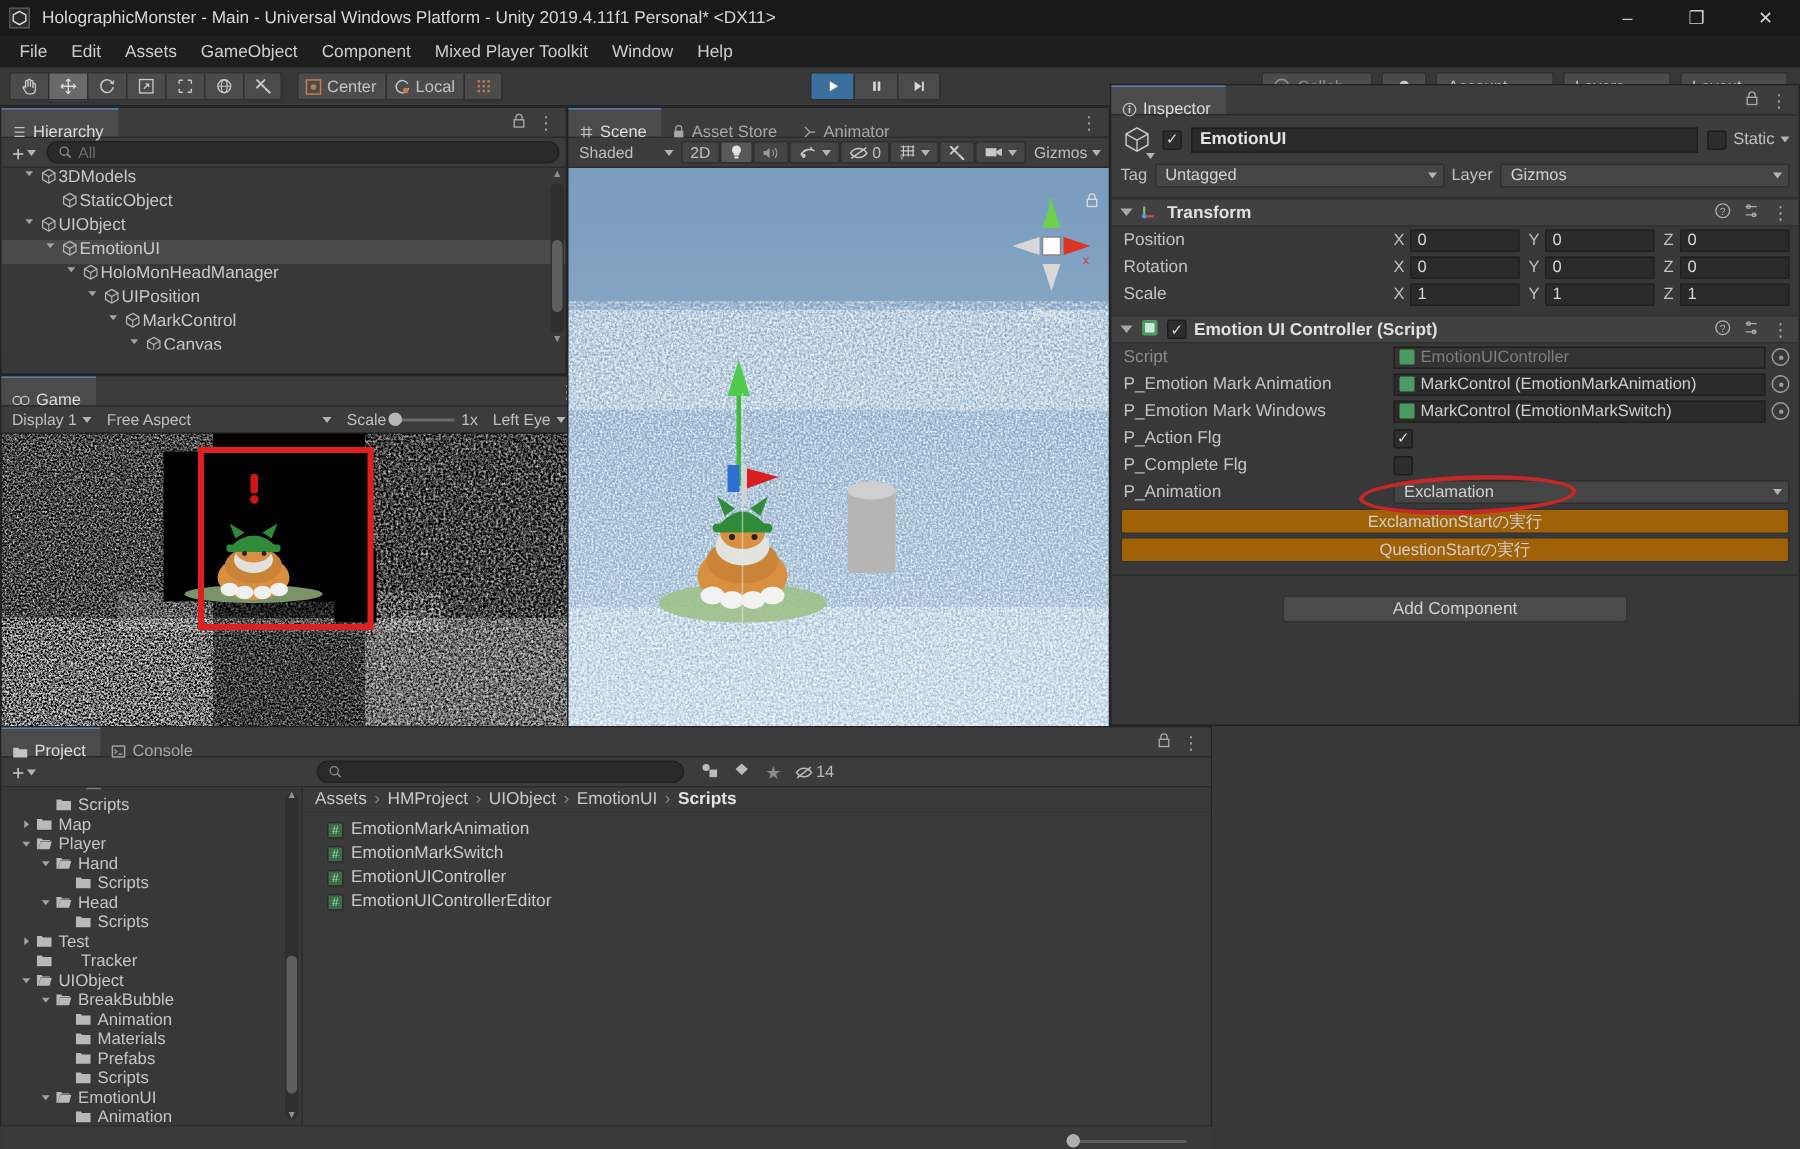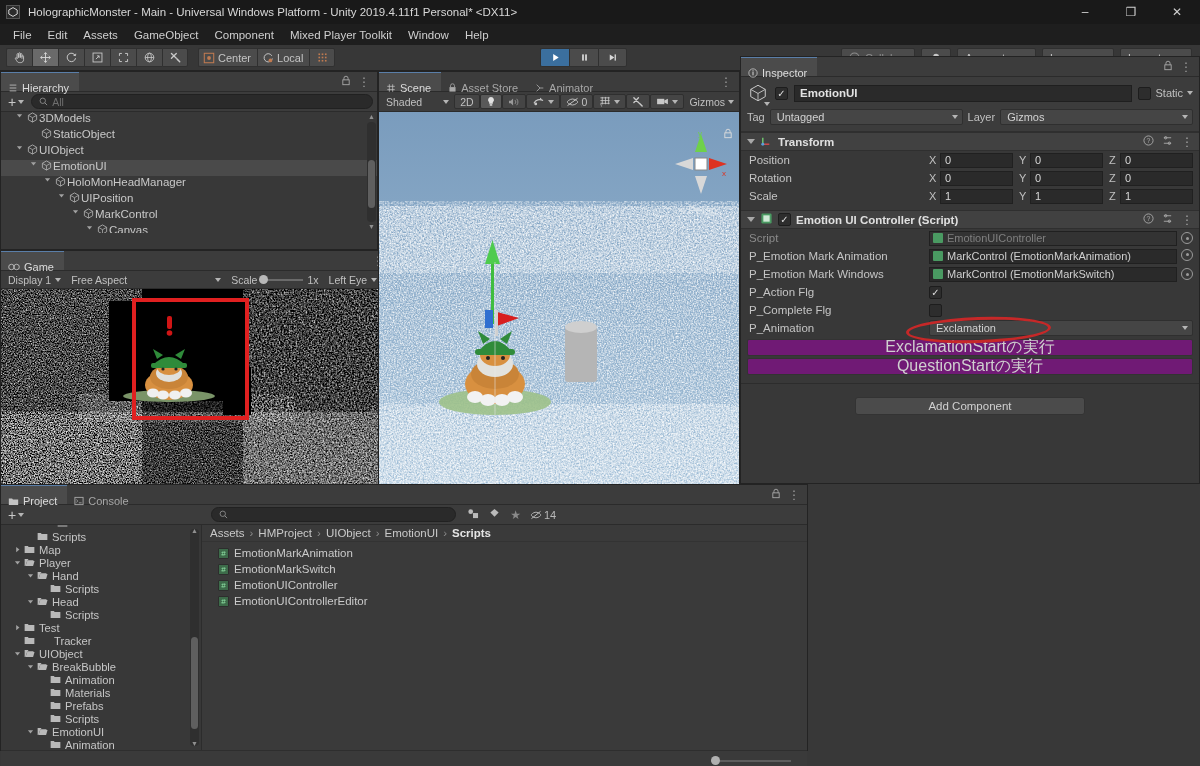--- a/index.html
+++ b/index.html
@@ -187,23 +187,23 @@
   }
   .objfield {
     flex: 1; height: 15px; background: #2a2a2a; border: 1px solid #202020;
     display: flex; align-items: center; gap: 4px; padding: 0 3px; color: #cfcfcf; font-size: 11px;
   }
   .objfield.dim { color: #7f7f7f; background: #333; }
   .scriptchip { width: 10px; height: 10px; background: #4a9a62; border-radius: 1px; flex: 0 0 auto; }
   .circsel { width: 12px; height: 12px; border: 1.5px solid #9a9a9a; border-radius: 50%; display:flex; align-items:center; justify-content:center; flex:0 0 auto; }
   .circsel i { width: 3px; height: 3px; background: #9a9a9a; border-radius: 50%; display:block; }
   .btn-wide {
-    margin: 2px 6px 0 6px; height: 17px; background: #701a75; border: 1px solid #333;
+    margin: 2px 6px 0 6px; height: 17px; background: #a16207; border: 1px solid #333;
     border-radius: 2px; display: flex; align-items: center; justify-content: center;
-    color: #cfcfcf; font-size: 16px; text-align: center;
+    color: #cfcfcf; font-size: 11px; text-align: center;
   }
   .add-comp {
     width: 230px; height: 18px; margin: 13px auto 0 auto; background: #4b4b4b;
     border: 1px solid #333; border-radius: 3px; display: flex; align-items: center;
     justify-content: center; color: #d0d0d0; font-size: 11.5px;
   }
   .hr { height: 1px; background: #2c2c2c; margin: 8px 0 0 0; }
   .ellipse-annot {
     position: absolute; border: 3px solid #c62828; border-radius: 50%;
     pointer-events: none; transform: rotate(-2deg);
@@ -991,21 +991,21 @@
                 <span>EmotionUIController</span>
                 <span style="margin-left:auto"></span>
               </span>
               <span class="circsel" style="margin-left:4px">
                 <i></i>
               </span>
             </span>
           </div>
           <div class="prow">
             <span class="pname">P_Emotion Mark Animation</span>
-            <span style="flex:1;display:flex;align-items:flex-start">
+            <span style="flex:1;display:flex;align-items:center">
               <span class="objfield">
                 <span class="scriptchip"></span>
                 <span>MarkControl (EmotionMarkAnimation)</span>
                 <span style="margin-left:auto"></span>
               </span>
               <span class="circsel" style="margin-left:4px">
                 <i></i>
               </span>
             </span>
           </div>

